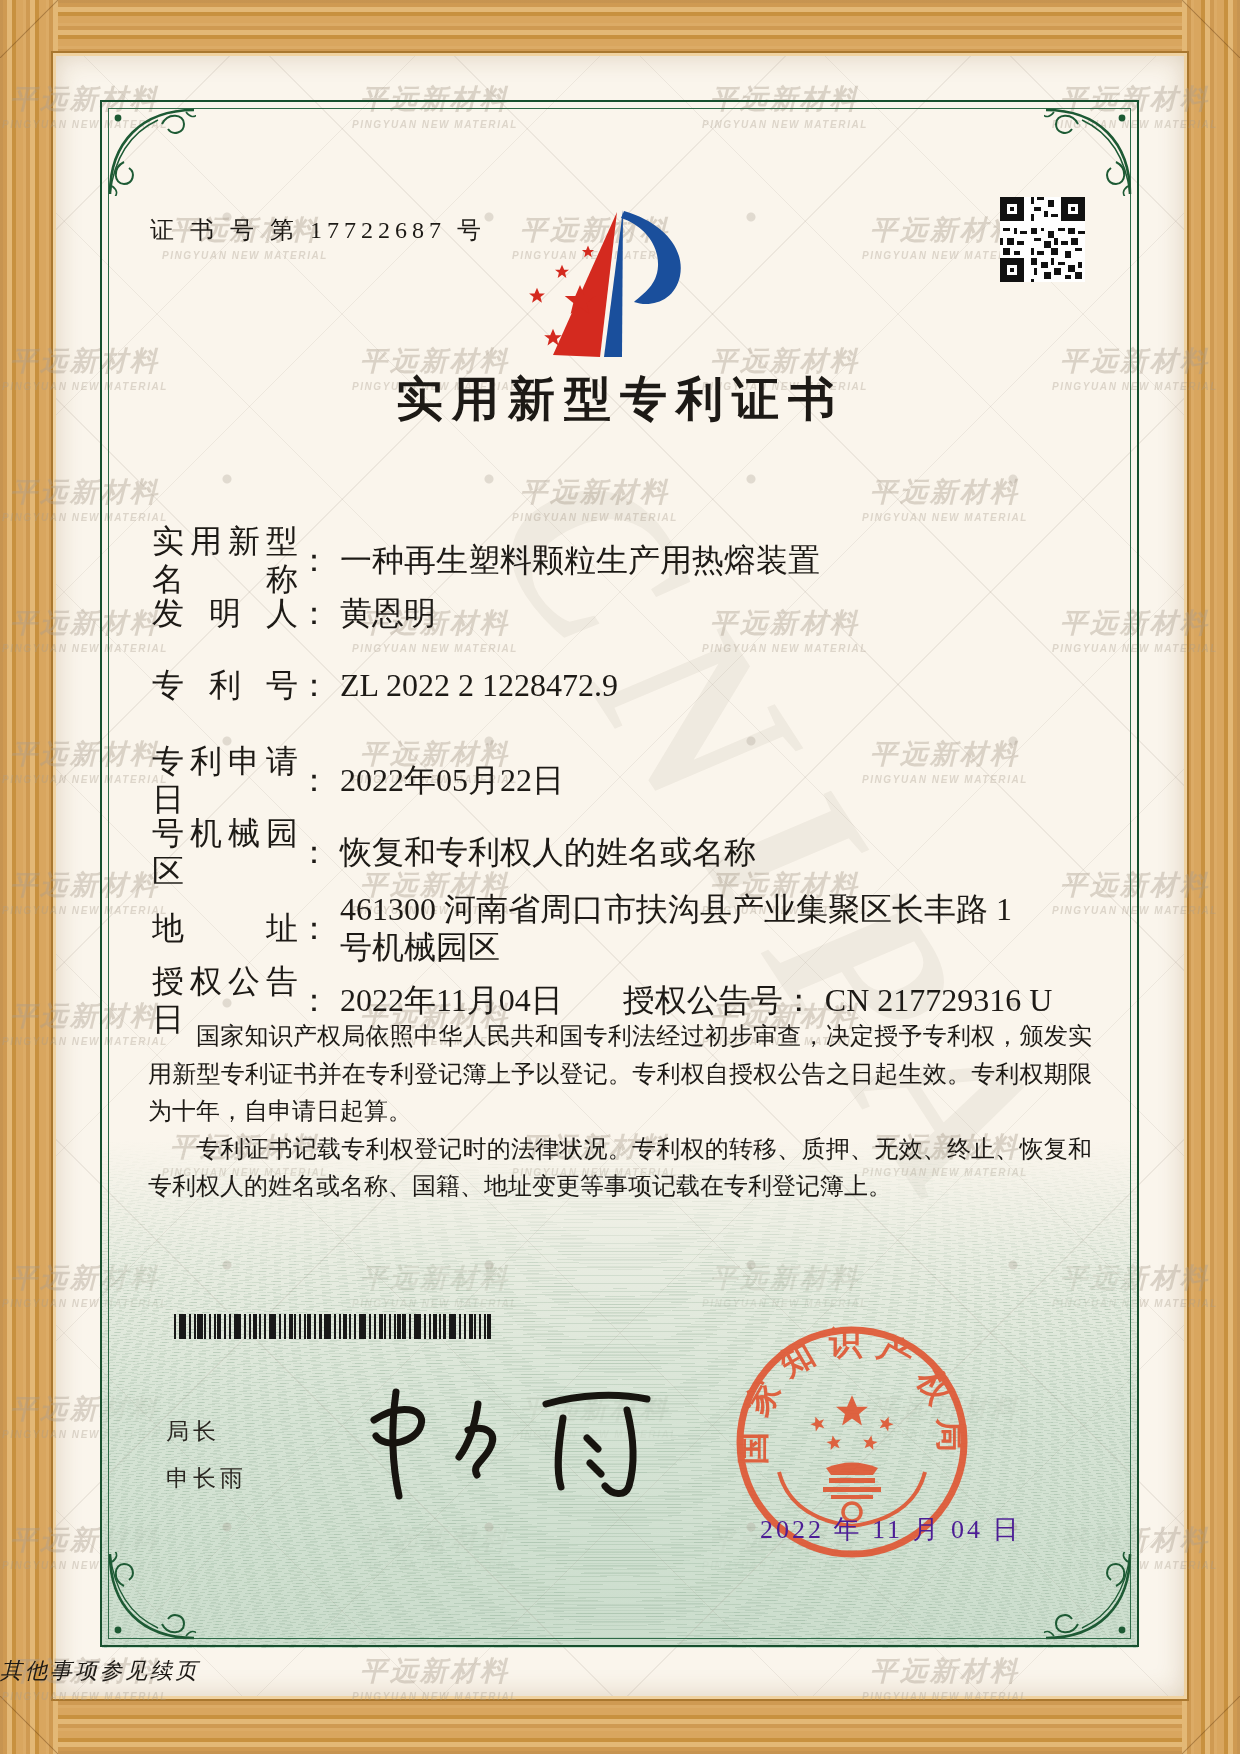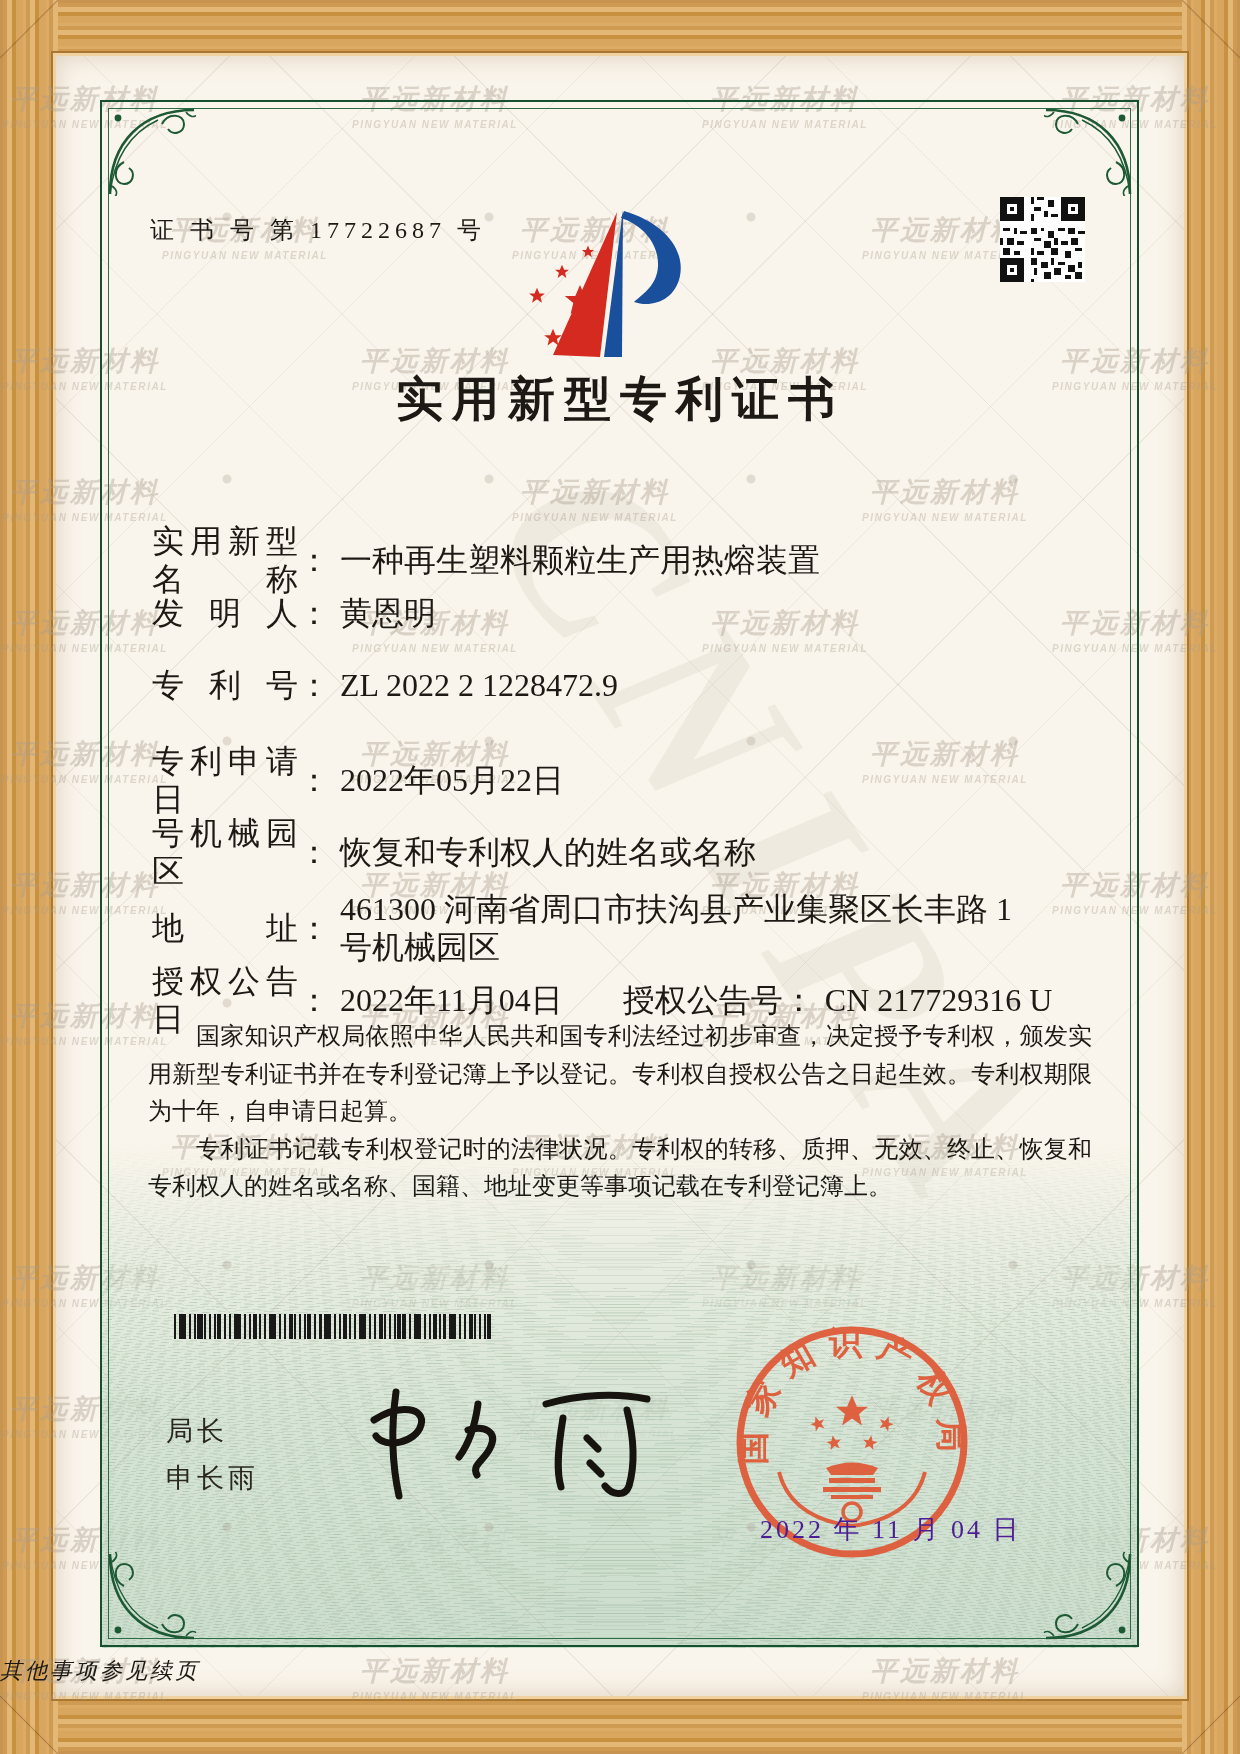--- a/index.html
+++ b/index.html
@@ -71,21 +71,21 @@
   .f-value{max-width:700px;}
   .r1{top:522px}.r2{top:594px}.r3{top:666px}.r4{top:742px}.r5{top:814px}.r6{top:890px}.r7{top:962px}
   .grant2{margin-left:60px;display:flex;}
   .paras{position:absolute;left:148px;width:944px;top:1018px;font-size:24px;line-height:37.5px;text-align:justify;}
   .paras p{margin:0;text-indent:2em;}
   .barcode{position:absolute;left:174px;top:1314px;width:320px;height:25px;
     background-image:
       repeating-linear-gradient(90deg,#181818 0 2px,transparent 2px 5px),
       repeating-linear-gradient(90deg,transparent 0 7px,#181818 7px 11px,transparent 11px 18px),
       repeating-linear-gradient(90deg,transparent 0 23px,#181818 23px 25px,transparent 25px 41px);}
-  .director{position:absolute;left:166px;top:1408px;font-size:27px;letter-spacing:4px;
+  .director{position:absolute;left:166px;top:1408px;font-size:23px;letter-spacing:4px;
     font-family:"Liberation Sans","DejaVu Sans",sans-serif;color:#2a2721;line-height:47px;}
   .signature{position:absolute;left:350px;top:1368px;}
   .seal{position:absolute;left:732px;top:1322px;z-index:5;opacity:.88;mix-blend-mode:multiply;}
   .seal-date{position:absolute;left:760px;top:1512px;z-index:6;font-size:26px;letter-spacing:3px;color:#4c1d95;}
   .page-no{position:absolute;left:0;right:0;top:1602px;text-align:center;font-size:22px;letter-spacing:2px;z-index:5;}
   .cont-note{position:absolute;left:0;right:0;top:1656px;text-align:left;font-size:22px;letter-spacing:3px;z-index:5;font-style:italic;}
 </style>
 </head>
 <body>
 

